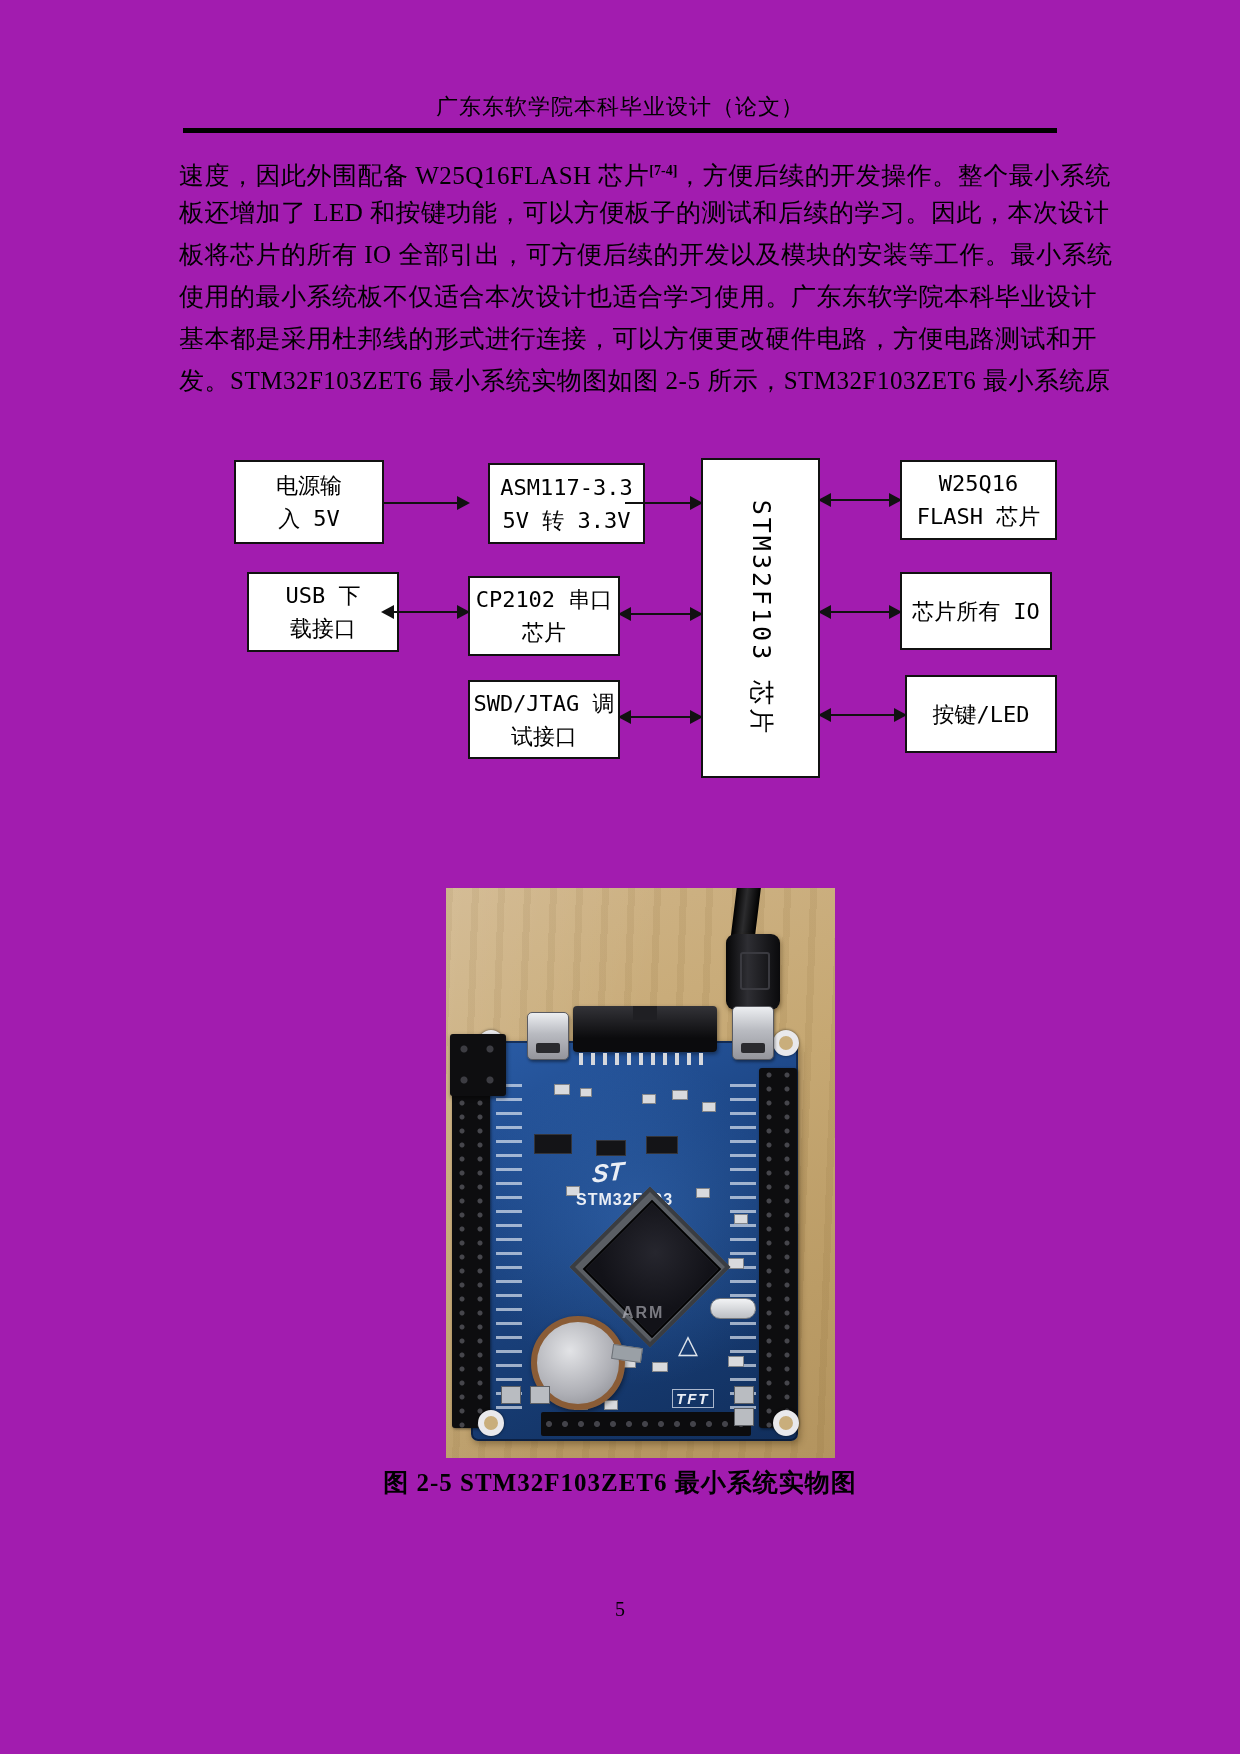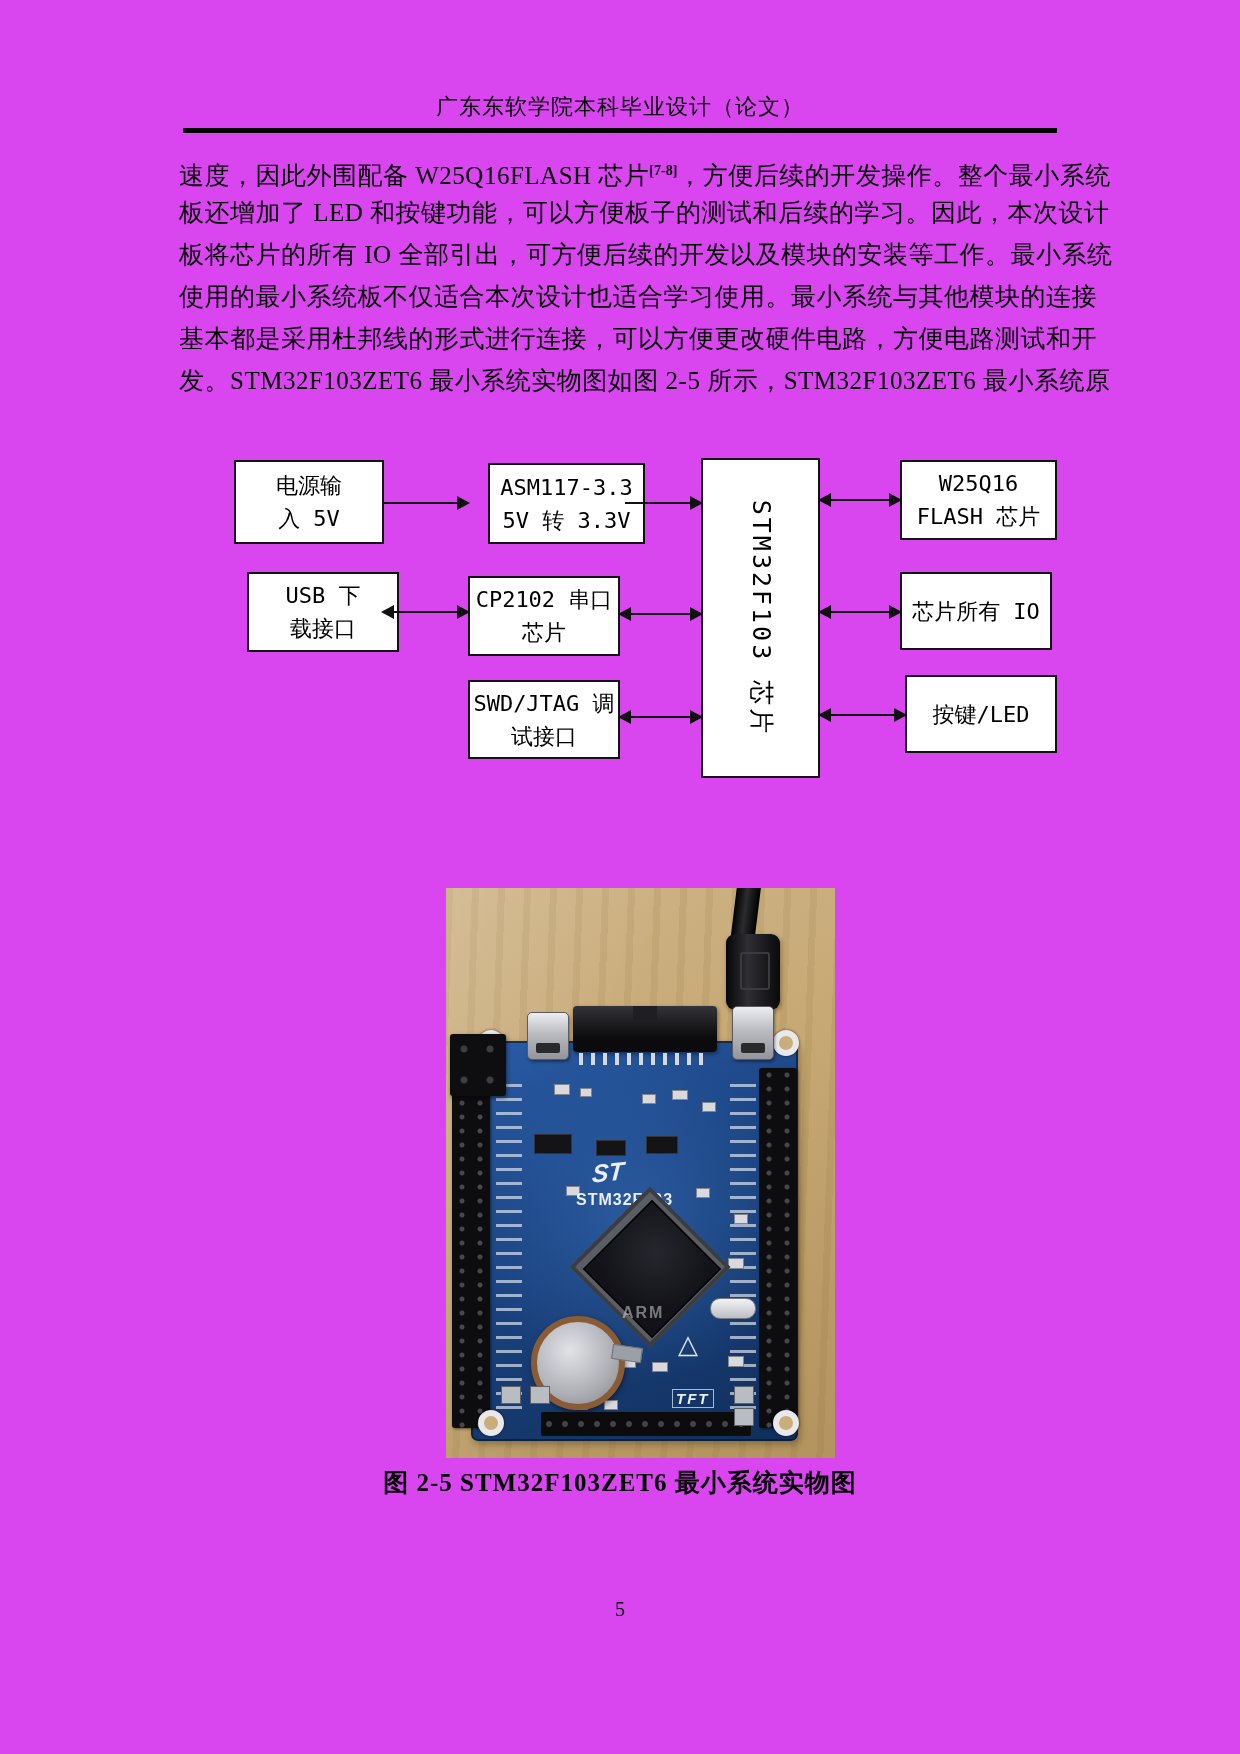--- a/index.html
+++ b/index.html
@@ -1,17 +1,17 @@
 <!DOCTYPE html>
 <html><head>
 <meta charset="utf-8">
 <style>
   html,body{margin:0;padding:0;background:#ffffff;}
   #page{
-    position:relative;width:1240px;height:1754px;margin:0 auto;background:#d946ef;
+    position:relative;width:1240px;height:1754px;margin:0 auto;background:#a21caf;
     font-family:"Liberation Serif", serif;color:#000;overflow:hidden;
   }
   
   .hdr-title{
     position:absolute;left:183px;top:92px;width:874px;text-align:center;
     font-size:22px;letter-spacing:1px;color:#000;
   }
   .hdr-rule{position:absolute;left:183px;top:128px;width:874px;height:5px;background:#000;}
   
   .para{position:absolute;left:179px;top:150px;width:902px;font-size:25px;color:#000;}
@@ -111,24 +111,24 @@
 </style>
 </head>
 <body>
 
 <div id="page">
 
   <div class="hdr-title">广东东软学院本科毕业设计（论文）</div>
   <div class="hdr-rule"></div>
 
   <div class="para">
-    <div class="pline"><span>速度，因此外围配备 W25Q16FLASH 芯片</span><sup>[7-8]</sup><span>，方便后续的开发操作。整个最小系统</span></div>
+    <div class="pline"><span>速度，因此外围配备 W25Q16FLASH 芯片</span><sup>[7-4]</sup><span>，方便后续的开发操作。整个最小系统</span></div>
     <div class="pline">板还增加了 LED 和按键功能，可以方便板子的测试和后续的学习。因此，本次设计</div>
     <div class="pline">板将芯片的所有 IO 全部引出，可方便后续的开发以及模块的安装等工作。最小系统</div>
-    <div class="pline">使用的最小系统板不仅适合本次设计也适合学习使用。最小系统与其他模块的连接</div>
+    <div class="pline">使用的最小系统板不仅适合本次设计也适合学习使用。广东东软学院本科毕业设计</div>
     <div class="pline">基本都是采用杜邦线的形式进行连接，可以方便更改硬件电路，方便电路测试和开</div>
     <div class="pline">发。STM32F103ZET6 最小系统实物图如图 2-5 所示，STM32F103ZET6 最小系统原</div>
   </div>
 
   <div>
     <div class="dbox" style="left:234px;top:460px;width:150px;height:84px;">
       <div>电源输</div>
       <div>入 5V</div>
     </div>
     <div class="dbox" style="left:488px;top:463px;width:157px;height:81px;">

